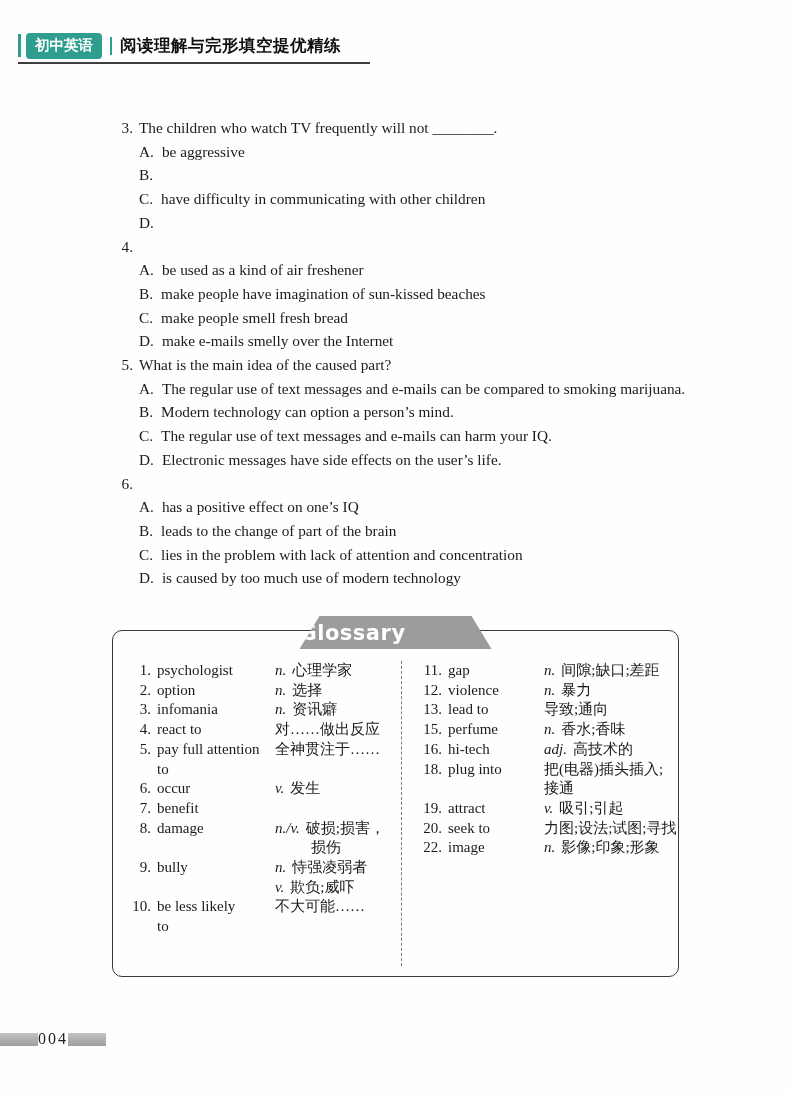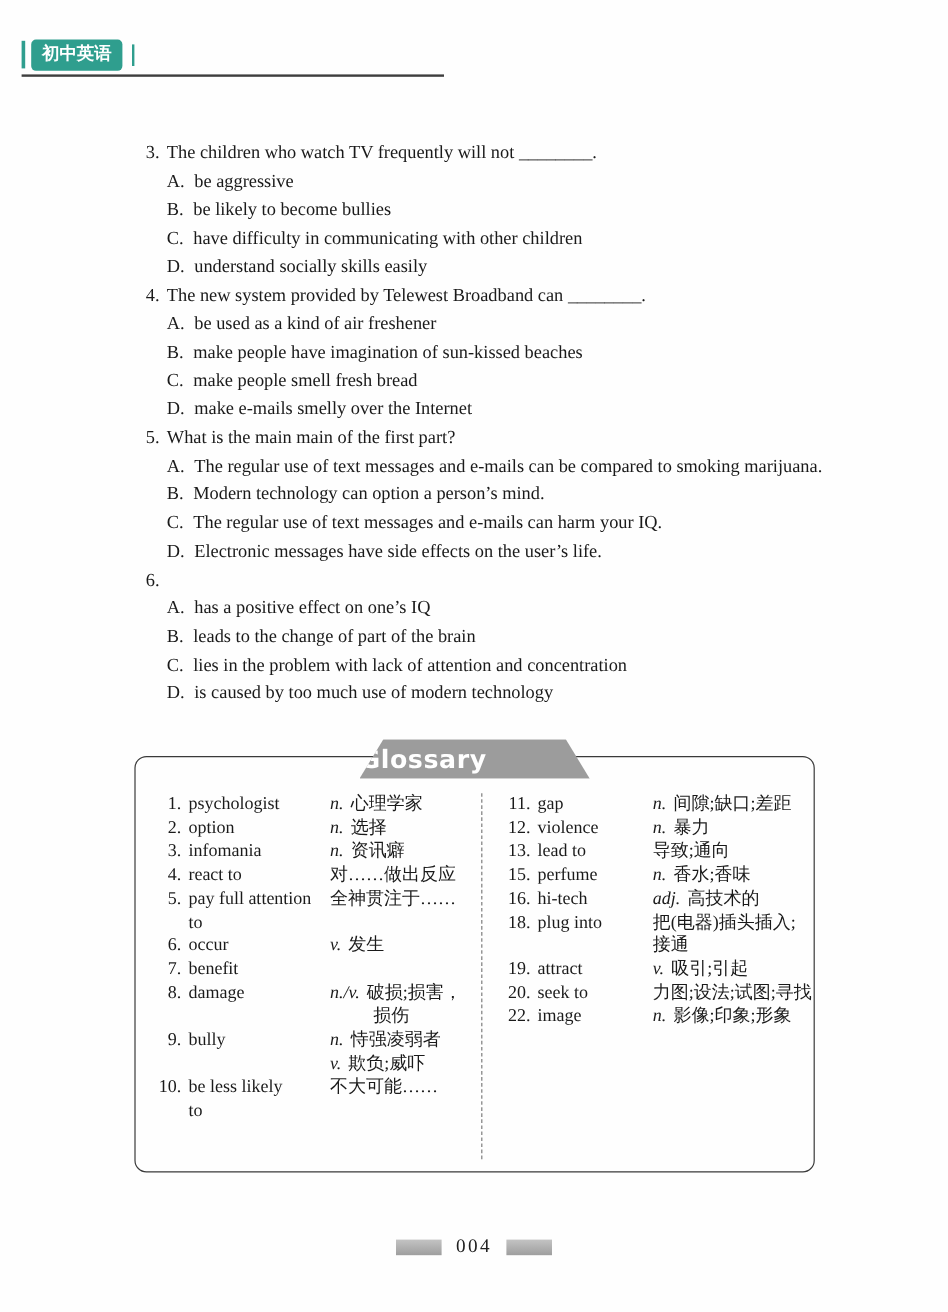--- a/index.html
+++ b/index.html
@@ -60,64 +60,62 @@
   .gcol.right .entry { grid-template-columns:28px 90px 1fr; }
   .num  { text-align:right; }
   .term { white-space:pre-line; }
   .def-line { white-space:nowrap; }
   .def-line .pos { font-style:italic; margin-right:6px; }
   .def-line.indent { padding-left:36px; }
 
   
   .footer {
     position:absolute; left:0; top:1030px; width:790px;
-    display:flex; align-items:center; justify-content:center; gap:12px;
+    display:flex; align-items:center; gap:0;
   }
   .f-block { width:38px; height:13px; background:linear-gradient(#c3c3c3,#9e9e9e); }
   .f-num { font-size:16px; letter-spacing:2px; color:#222; }
 </style>
 </head>
 <body>
 
 <div class="page">
 
   <div class="header">
     <span class="edge-bar"></span>
     <span class="badge">初中英语</span>
     <span class="v-div"></span>
+    <span class="h-title">阅读理解与完形填空提优精练</span>
   </div>
   <div class="header-rule"></div>
 
   <div class="questions">
       <div class="question">
         <div class="q-stem">
           <span class="q-num">3.</span>
           <span class="q-text">The children who watch TV frequently will not ________.</span>
         </div>
         <div class="q-opt">
           <span class="opt-label">A.</span>
           <span class="opt-text">be aggressive</span>
         </div>
         <div class="q-opt">
           <span class="opt-label">B.</span>
-          <span class="opt-text">be likely to become bullies</span>
         </div>
         <div class="q-opt">
           <span class="opt-label">C.</span>
           <span class="opt-text">have difficulty in communicating with other children</span>
         </div>
         <div class="q-opt">
           <span class="opt-label">D.</span>
-          <span class="opt-text">understand socially skills easily</span>
         </div>
       </div>
       <div class="question">
         <div class="q-stem">
           <span class="q-num">4.</span>
-          <span class="q-text">The new system provided by Telewest Broadband can ________.</span>
         </div>
         <div class="q-opt">
           <span class="opt-label">A.</span>
           <span class="opt-text">be used as a kind of air freshener</span>
         </div>
         <div class="q-opt">
           <span class="opt-label">B.</span>
           <span class="opt-text">make people have imagination of sun-kissed beaches</span>
         </div>
         <div class="q-opt">
@@ -125,21 +123,21 @@
           <span class="opt-text">make people smell fresh bread</span>
         </div>
         <div class="q-opt">
           <span class="opt-label">D.</span>
           <span class="opt-text">make e-mails smelly over the Internet</span>
         </div>
       </div>
       <div class="question">
         <div class="q-stem">
           <span class="q-num">5.</span>
-          <span class="q-text">What is the main main of the first part?</span>
+          <span class="q-text">What is the main idea of the caused part?</span>
         </div>
         <div class="q-opt">
           <span class="opt-label">A.</span>
           <span class="opt-text">The regular use of text messages and e-mails can be compared to smoking marijuana.</span>
         </div>
         <div class="q-opt">
           <span class="opt-label">B.</span>
           <span class="opt-text">Modern technology can option a person’s mind.</span>
         </div>
         <div class="q-opt">

